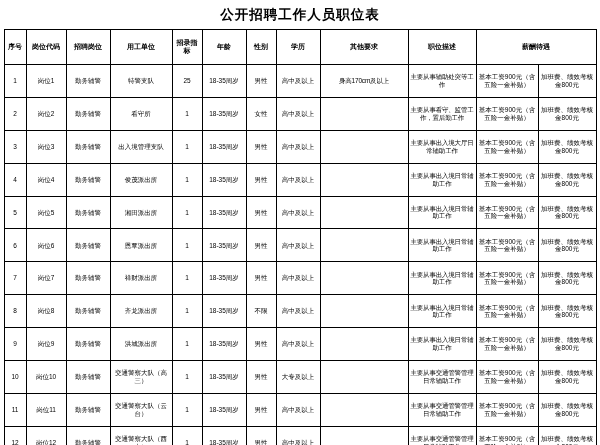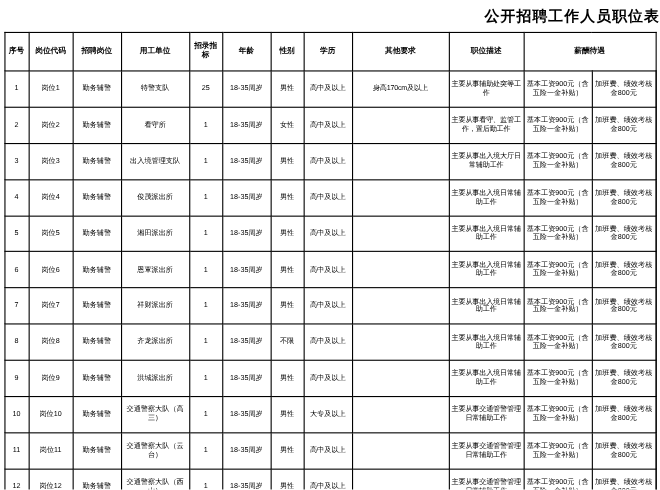--- a/index.html
+++ b/index.html
@@ -15,21 +15,21 @@
     overflow: hidden;
   }
   .page {
     width: 600px;
     height: 445px;
     position: relative;
     box-sizing: border-box;
     padding: 0;
   }
   .doc-title {
-    text-align: right;
+    text-align: center;
     font-size: 13.5px;
     font-weight: bold;
     letter-spacing: 1px;
     padding: 6px 0 5px 0;
     font-family: "Liberation Serif", serif;
   }
   table.job-table {
     border-collapse: collapse;
     width: 592px;
     margin: 0 auto;

